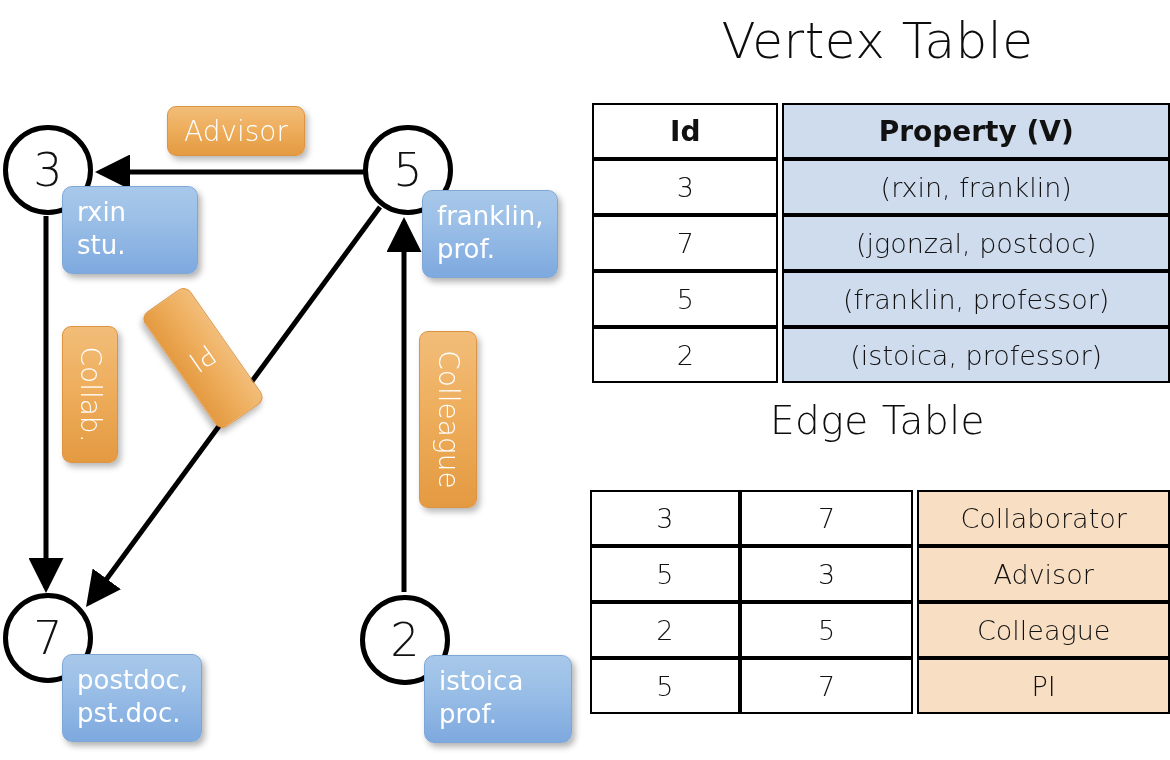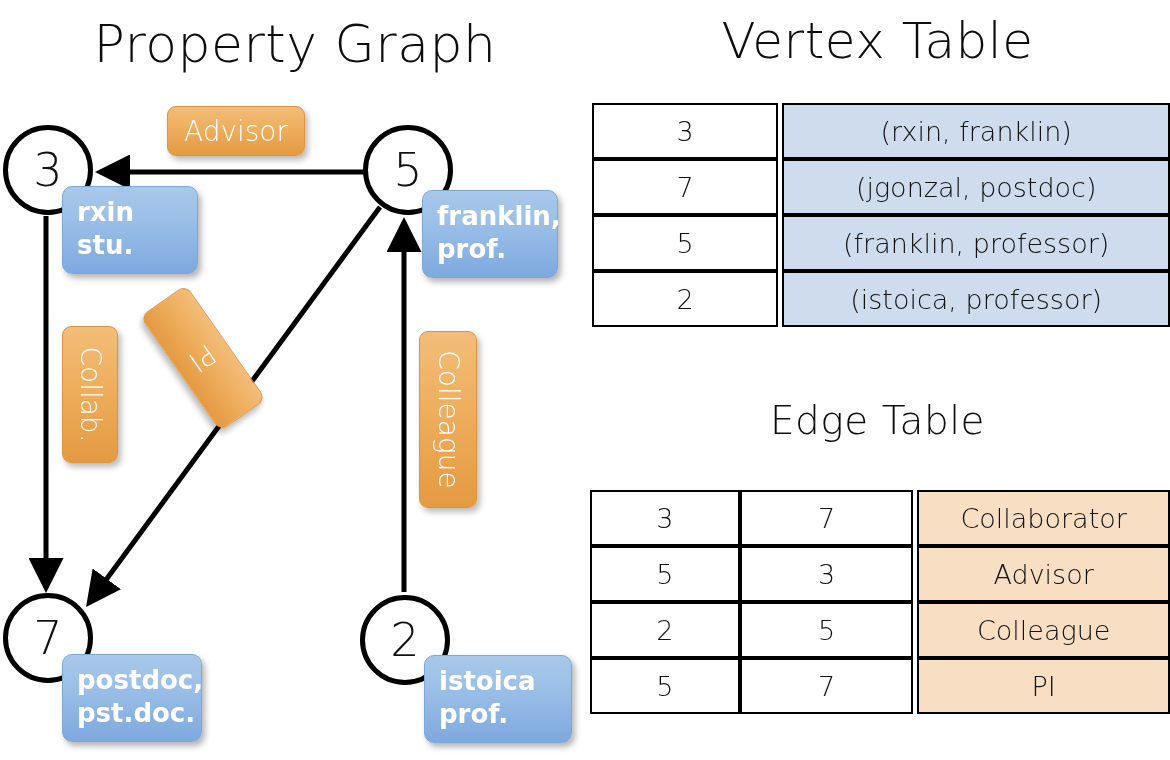--- a/index.html
+++ b/index.html
@@ -56,21 +56,21 @@
 
   
   .prop-box{
     position:absolute;
     border-radius:10px;
     background:linear-gradient(180deg,#a8c8ea 0%,#9cc0e7 35%,#7ea9df 100%);
     border:1px solid #7fa7d6;
     box-shadow:3px 4px 6px rgba(0,0,0,0.30);
     color:#ffffff;
     font-family:"DejaVu Sans", sans-serif;
-    font-weight:700;
+    font-weight:400;
     font-size:26px;
     line-height:1.28;
     padding:9px 0 0 14px;
     box-sizing:border-box;
     white-space:pre-line;
   }
   #prop-rxin{left:62px;top:186px;width:136px;height:88px;}
   #prop-franklin{left:422px;top:190px;width:136px;height:88px;}
   #prop-jgonzal{left:62px;top:654px;width:140px;height:88px;}
   #prop-istoica{left:424px;top:655px;width:148px;height:88px;}
@@ -140,21 +140,20 @@
   #edge-table td{height:52px;}
   #edge-table td.c-src{width:148px;}
   #edge-table td.c-dst{width:172px;}
   #edge-table td.c-prop{width:250px;background:#f8dfc4;}
 </style>
 </head>
 <body>
 
 <div class="stage">
 
-  <div class="title" id="title-property-graph">Property Graph</div>
   <div class="title" id="title-vertex-table">Vertex Table</div>
   <div class="title" id="title-edge-table">Edge Table</div>
 
   <svg id="graph-svg" viewBox="0 0 585 760">
     <defs>
       <marker id="arrow" markerWidth="7" markerHeight="7" refX="6" refY="3.5" orient="auto" markerUnits="strokeWidth">
         <path d="M0,0 L7,3.5 L0,7 z" fill="#000"></path>
       </marker>
     </defs>
 
@@ -198,20 +197,25 @@
   <div class="edge-label" id="edge-label-pi">
     <span class="vtext">PI</span>
   </div>
   <div class="edge-label" id="edge-label-colleague">
     <span class="vtext">Colleague</span>
   </div>
 
   <table class="tbl" id="vertex-table">
     <tbody>
       <tr>
+        <td class="c-id hdr">Id</td>
+        <td class="gapcol"></td>
+        <td class="c-prop hdr">Property (V)</td>
+      </tr>
+      <tr>
         <td class="c-id">3</td>
         <td class="gapcol"></td>
         <td class="c-prop">(rxin, franklin)</td>
       </tr>
       <tr>
         <td class="c-id">7</td>
         <td class="gapcol"></td>
         <td class="c-prop">(jgonzal, postdoc)</td>
       </tr>
       <tr>

